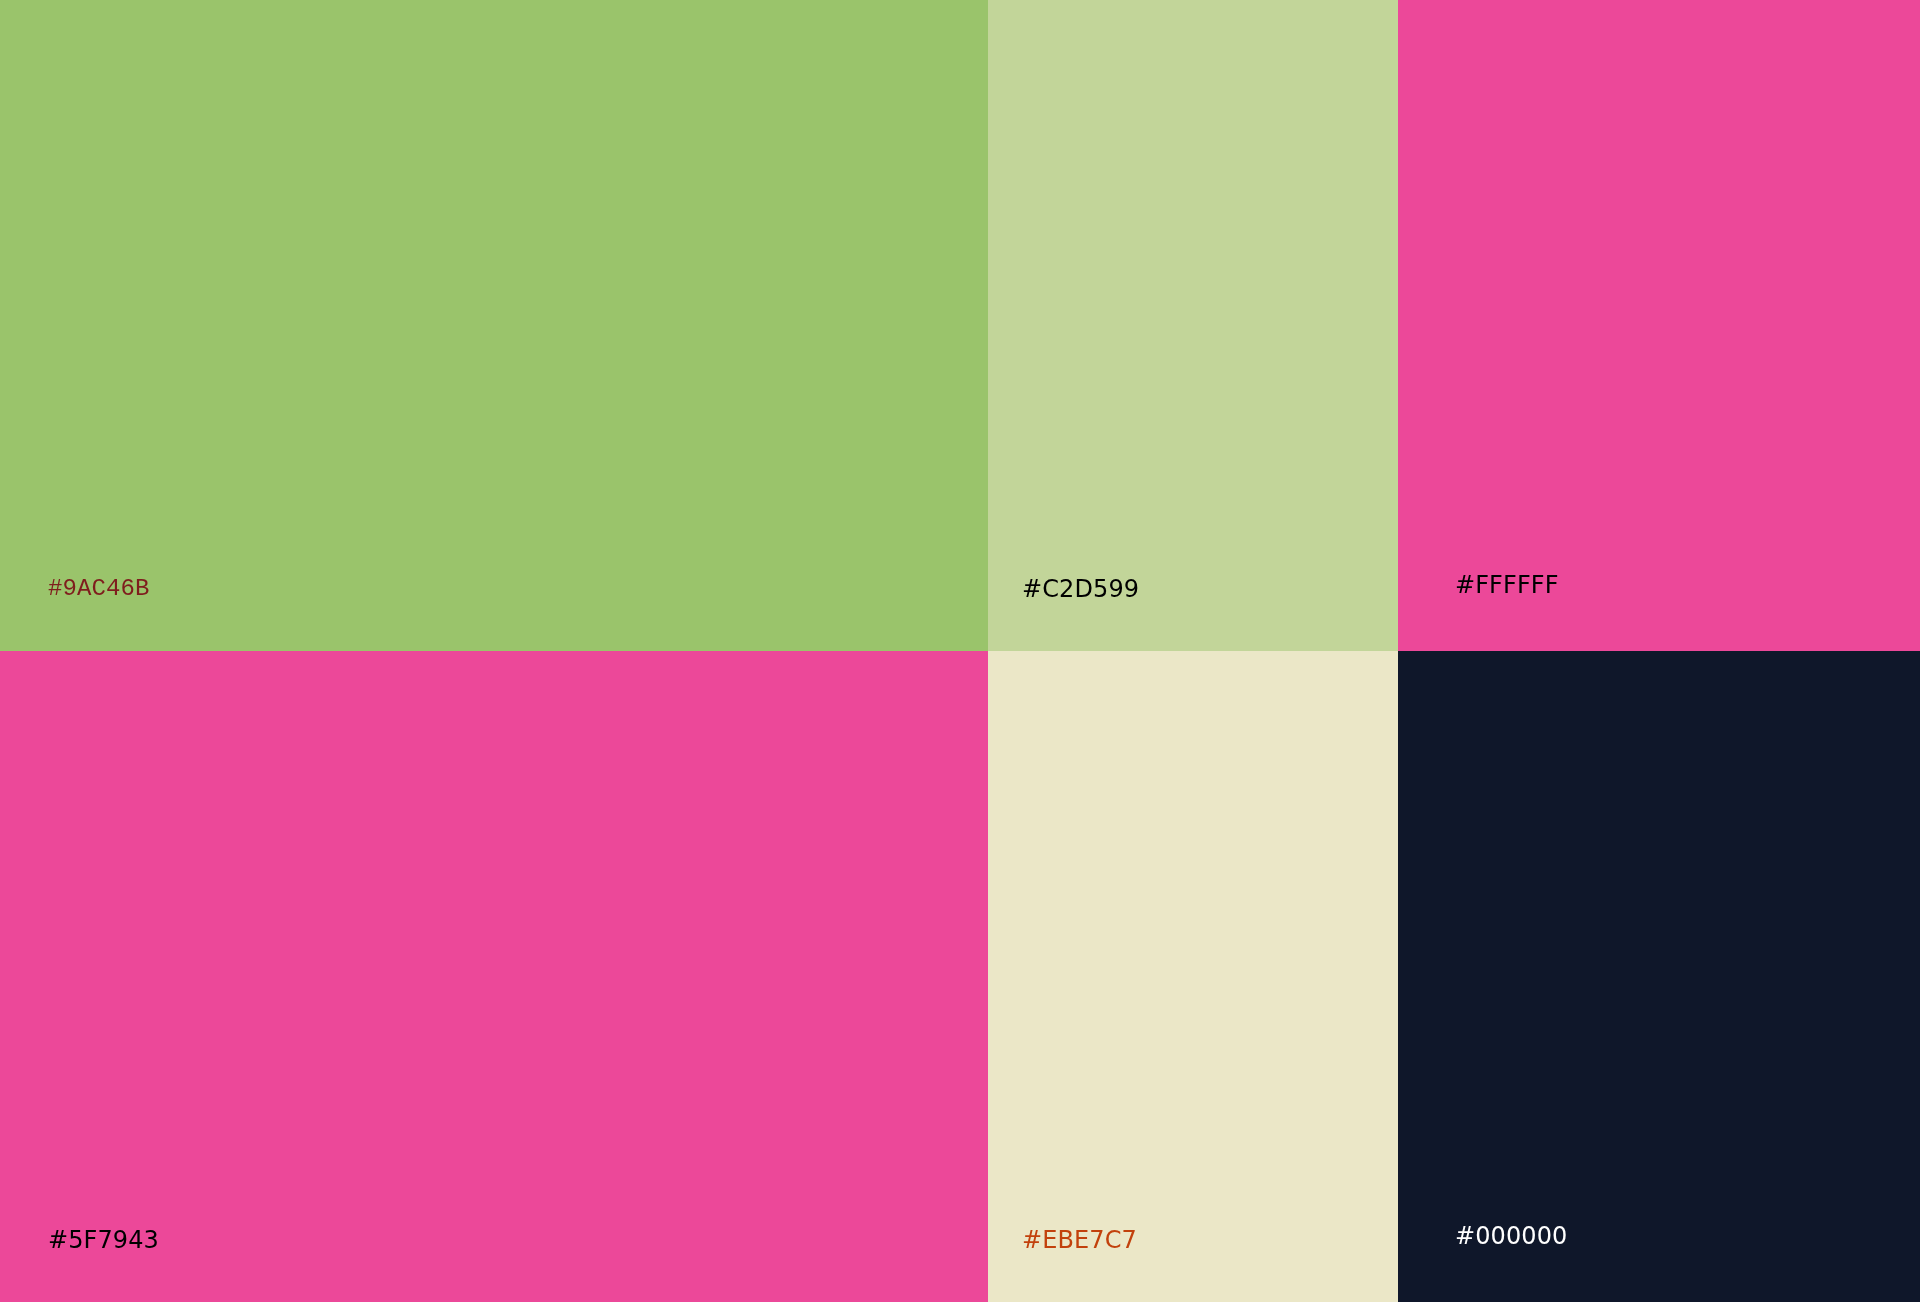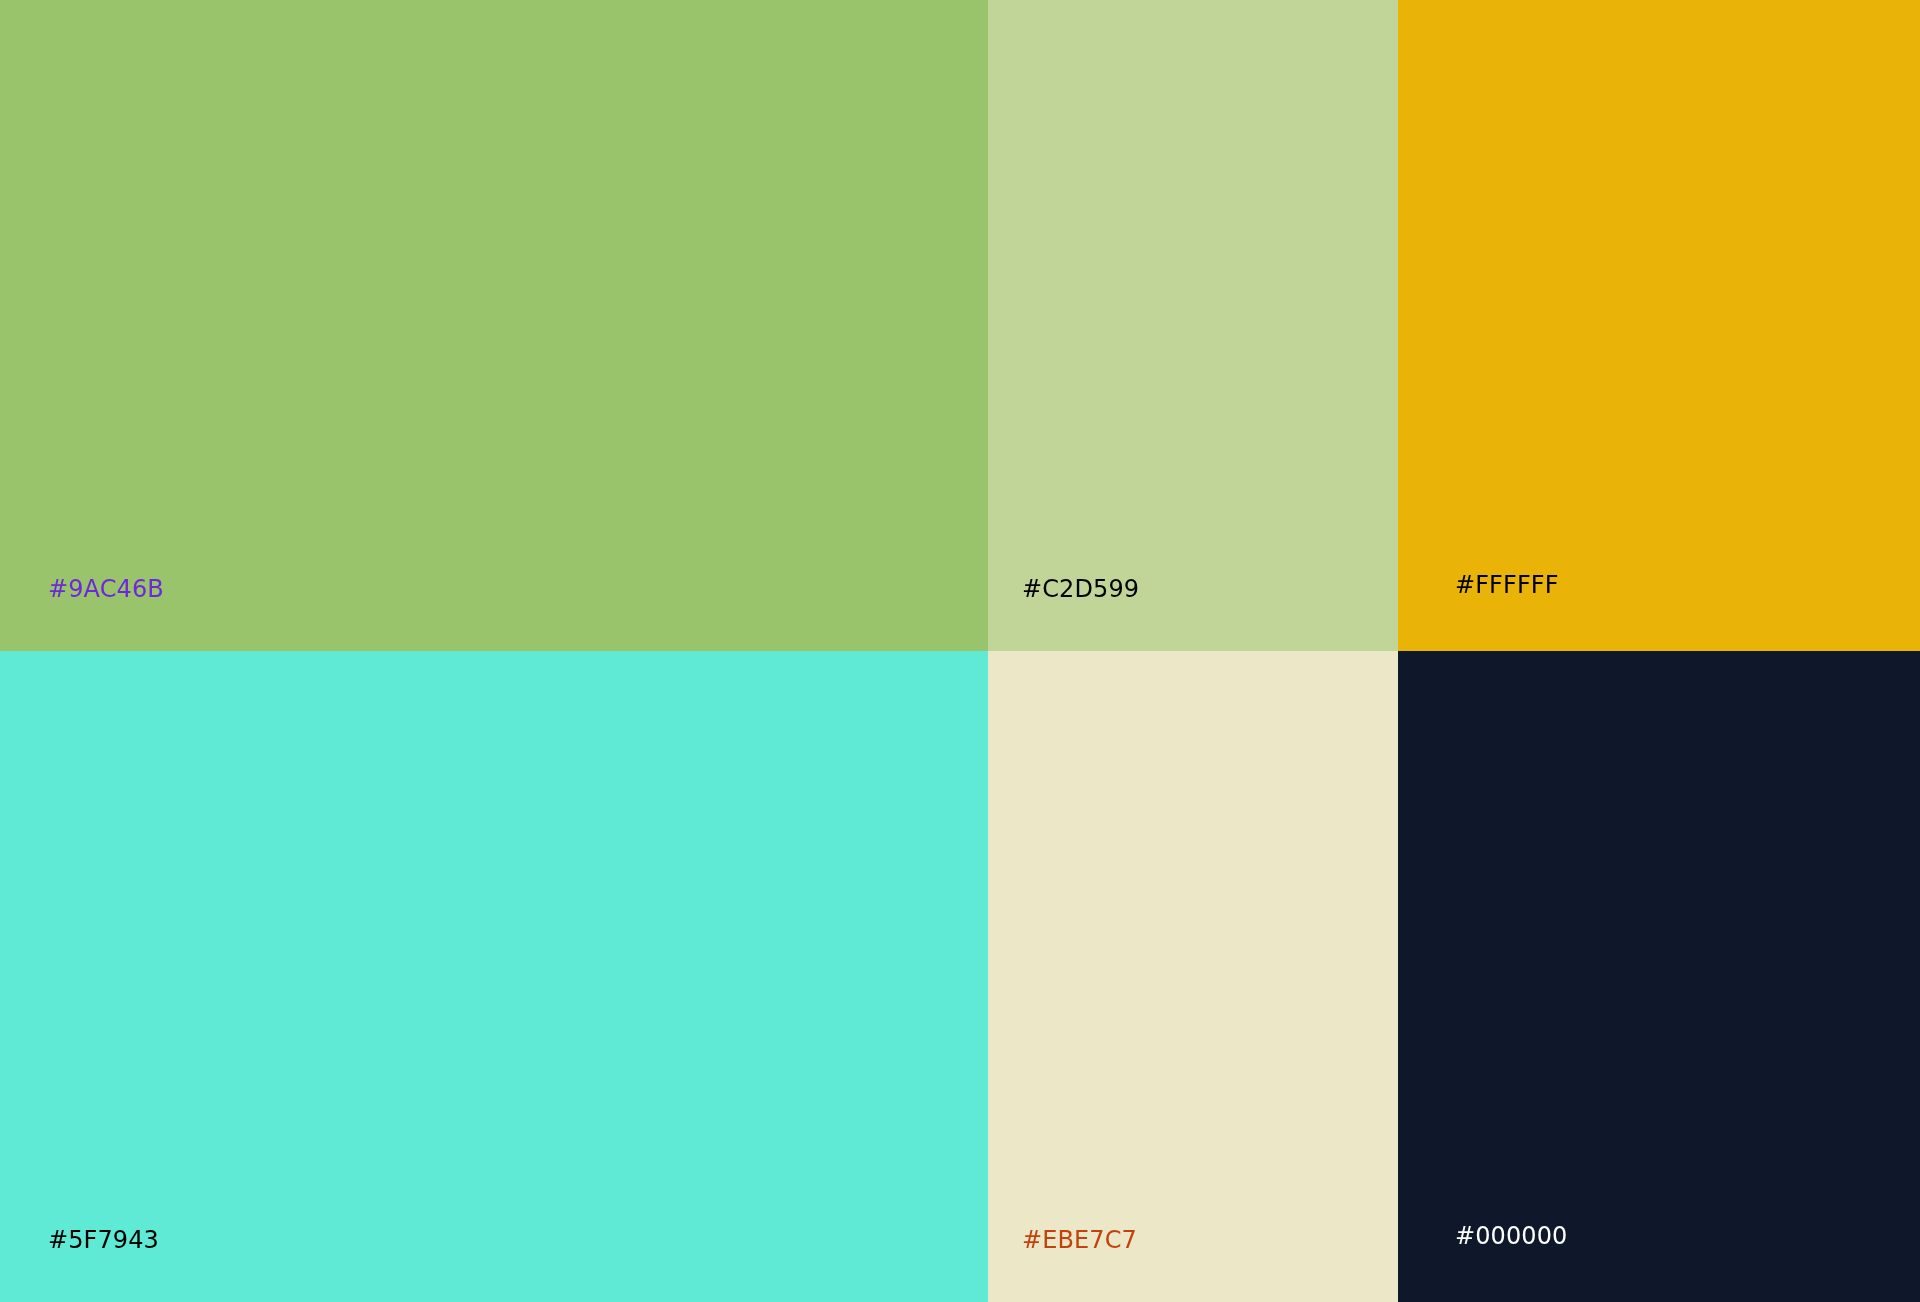--- a/index.html
+++ b/index.html
@@ -50,32 +50,32 @@
 
   .text-dark  { color: #000000; }
   .text-light { color: #ffffff; }
 </style>
 </head>
 <body>
 
 <div class="palette">
 
   <div class="swatch col-1 row-top" style="background-color: rgb(154, 196, 107);">
-    <span class="hex text-dark" style="color: #6d28d9;">#9AC46B</span>
+    <span class="hex text-dark" style="color: #7f1d1d; font-family: Liberation Mono, monospace;">#9AC46B</span>
   </div>
 
   <div class="swatch col-2 row-top" style="background-color: rgb(194, 213, 153);">
     <span class="hex text-dark" style="color: rgb(0, 0, 0);">#C2D599</span>
   </div>
 
-  <div class="swatch col-3 row-top" style="background-color: #eab308; padding-left: 16px;">
+  <div class="swatch col-3 row-top" style="background-color: #ec4899; padding-left: 16px;">
     <span class="hex text-dark" style="color: rgb(0, 0, 0);">#FFFFFF</span>
   </div>
 
-  <div class="swatch col-1 row-bottom" style="background-color: #5eead4;">
+  <div class="swatch col-1 row-bottom" style="background-color: #ec4899;">
     <span class="hex text-dark" style="color: rgb(0, 0, 0);">#5F7943</span>
   </div>
 
   <div class="swatch col-2 row-bottom" style="background-color: rgb(235, 231, 199);">
     <span class="hex text-dark" style="color: #c2410c;">#EBE7C7</span>
   </div>
 
   <div class="swatch col-3 row-bottom" style="background-color: #0f172a;">
     <span class="hex text-light" style="color: rgb(255, 255, 255);">#000000</span>
   </div>

